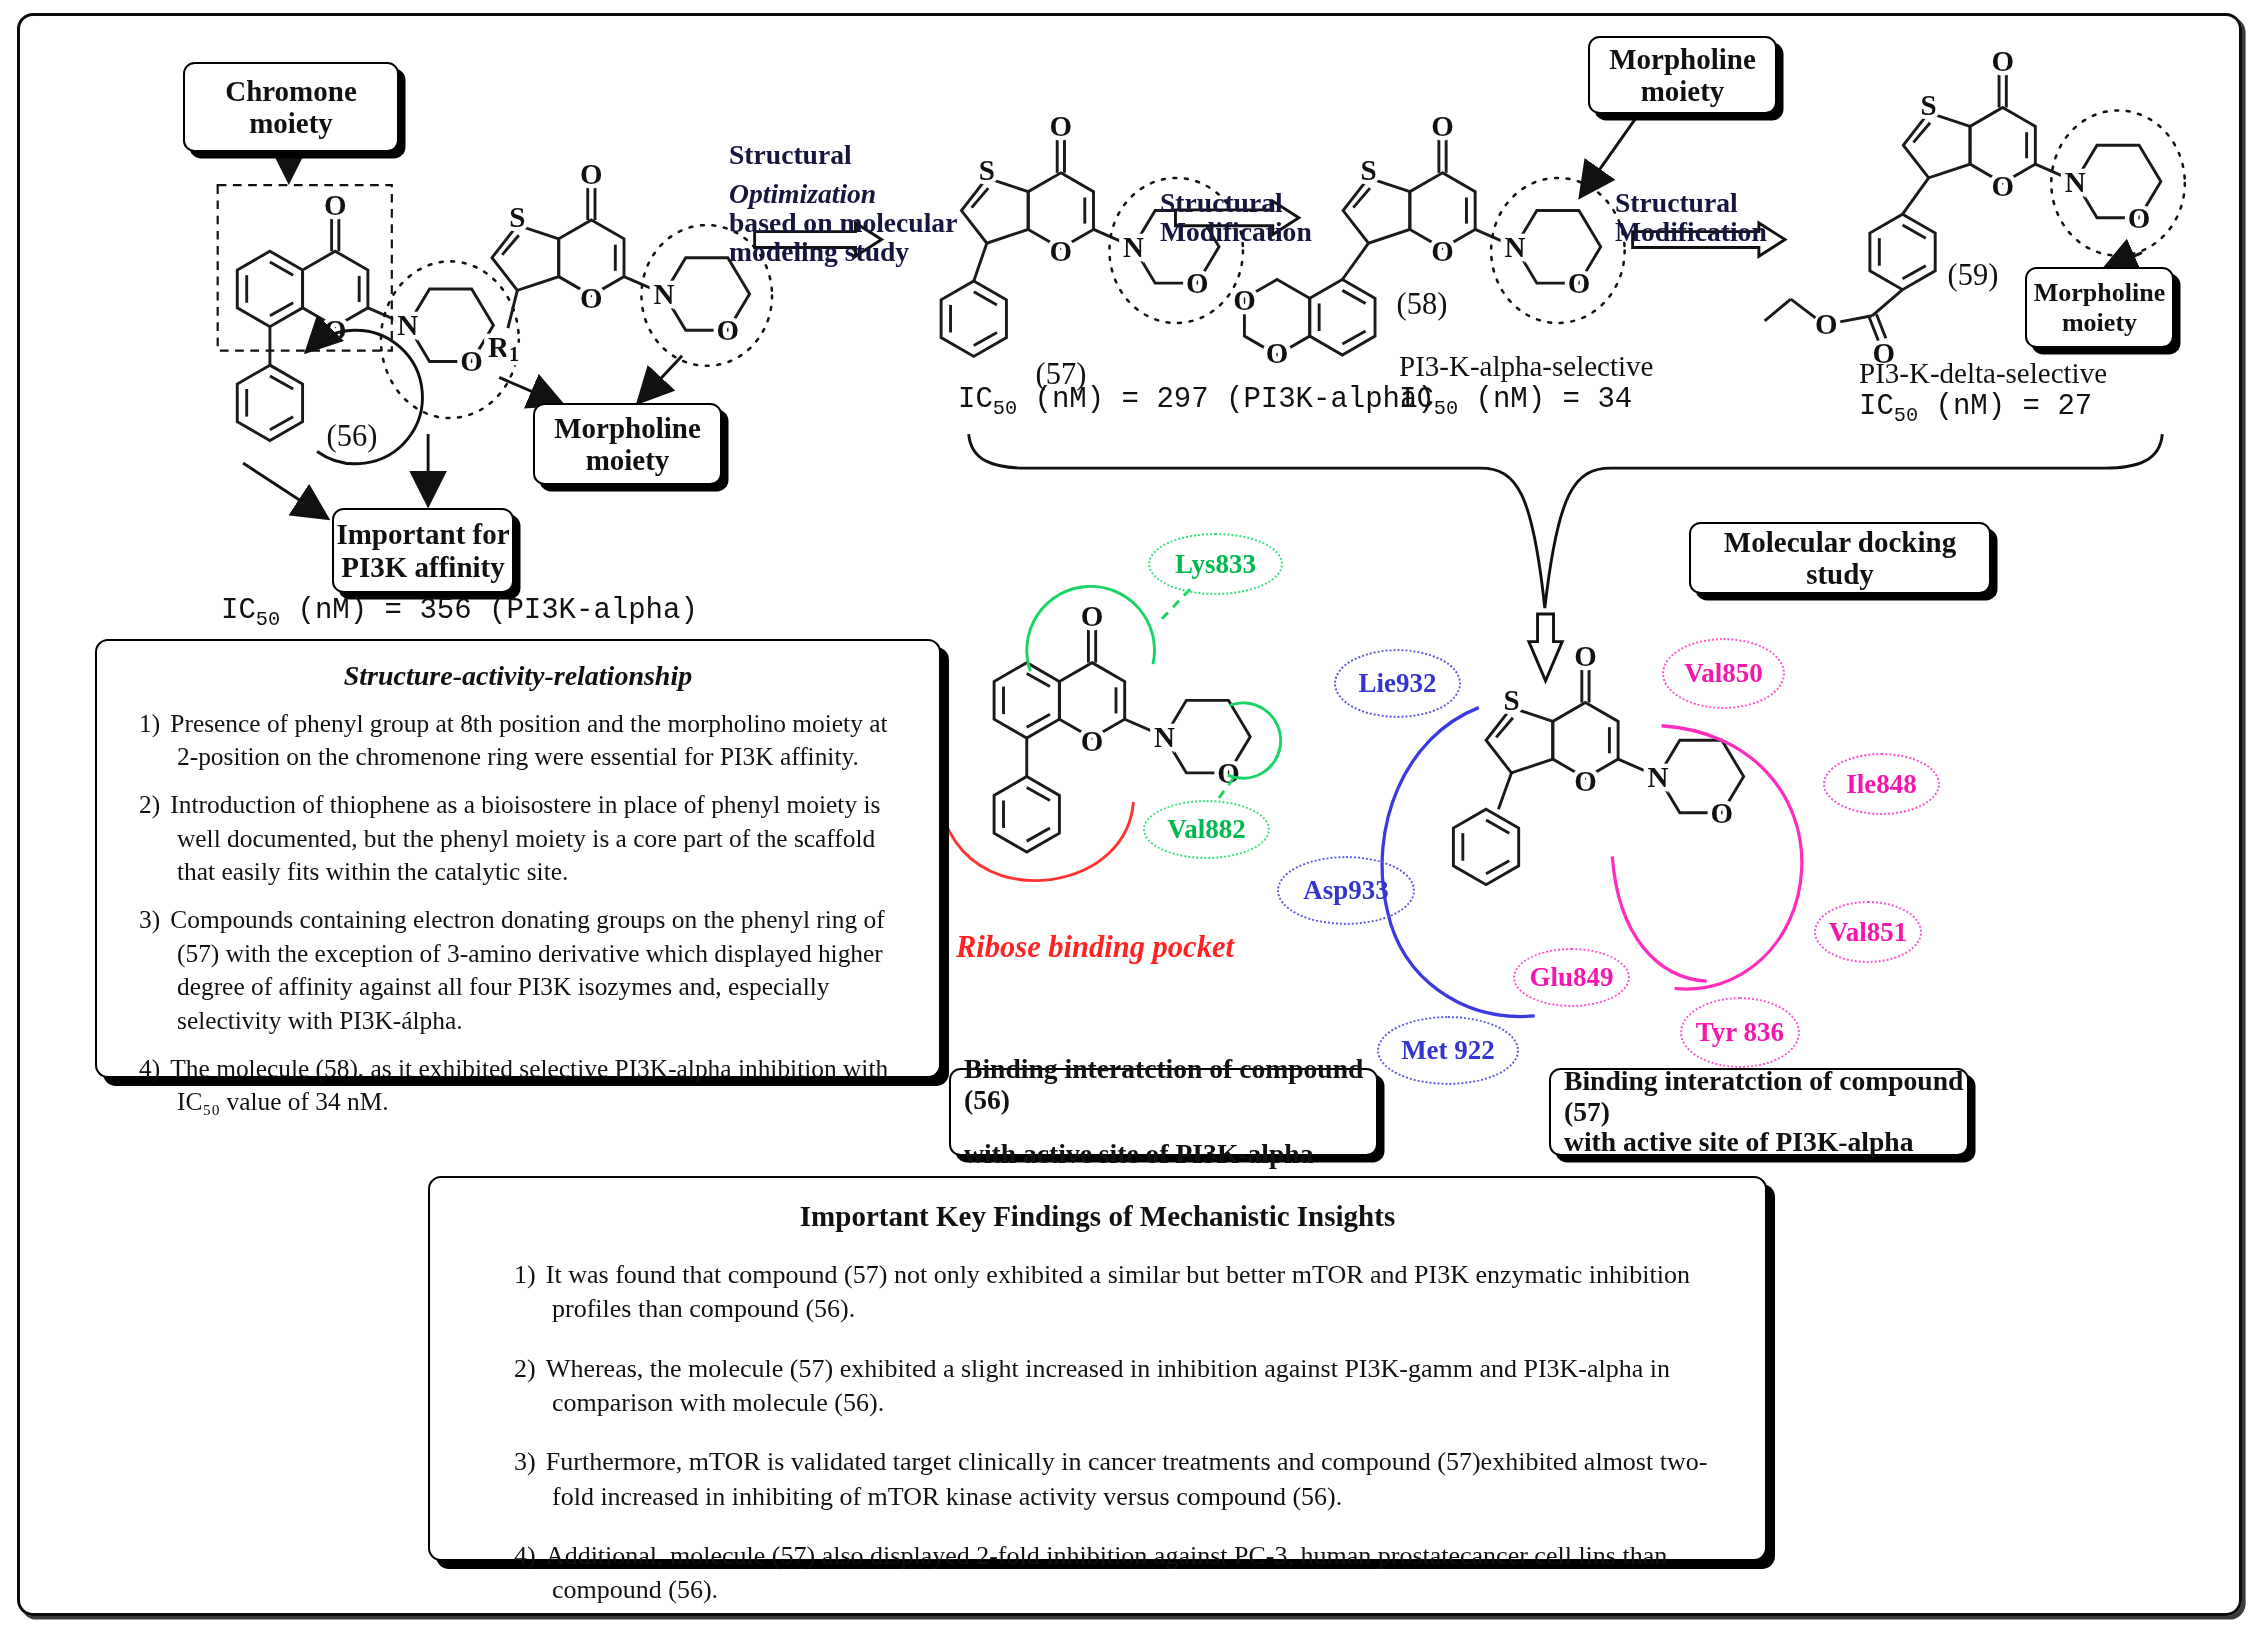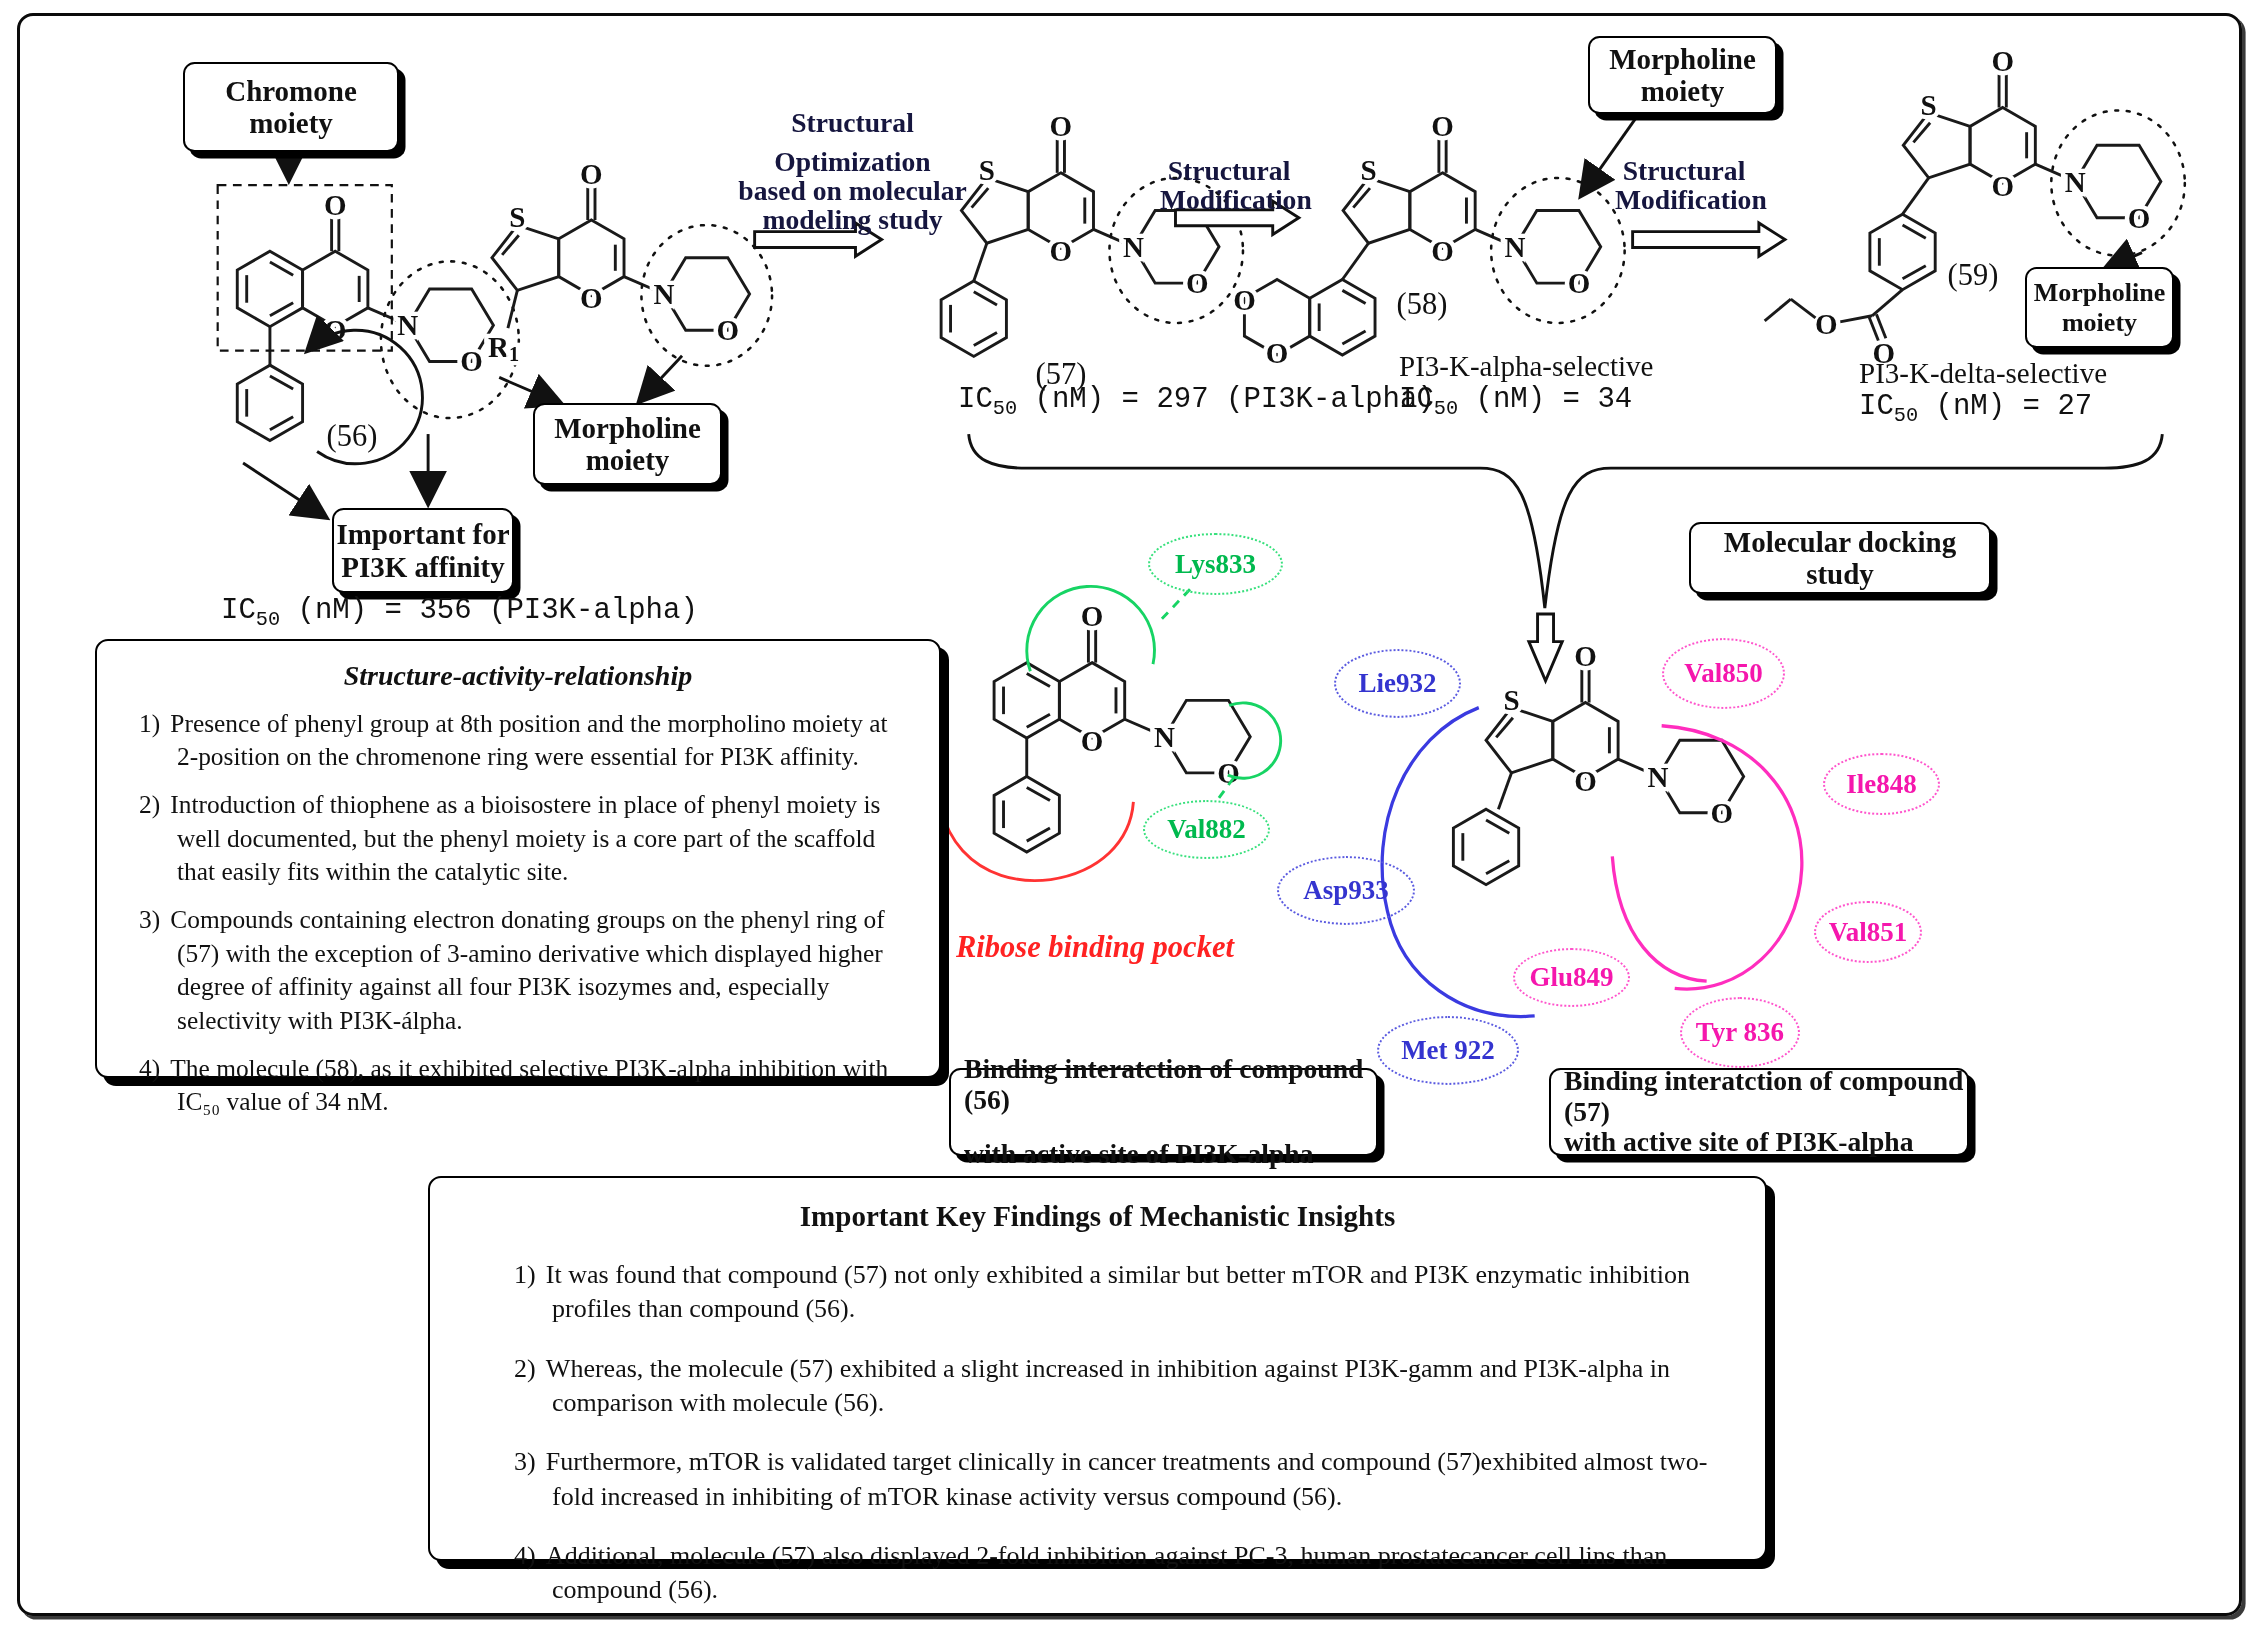--- a/index.html
+++ b/index.html
@@ -8,21 +8,21 @@
   .frame{position:absolute;left:17.4px;top:13px;width:2219px;height:1597px;
          border:3.6px solid #0a0a0a;border-radius:16px;box-shadow:3.6px 3.6px 0 #3a3a3a;}
   .abs{position:absolute;}
   .callout{position:absolute;background:#fff;border:2.9px solid #000;border-radius:11.6px;
            box-shadow:6.5px 6.5px 0 #000;display:flex;flex-direction:column;align-items:center;
            justify-content:center;font-weight:bold;font-size:29px;line-height:1.12;text-align:center;}
   .bigbox{position:absolute;background:#fff;border:2.9px solid #000;border-radius:13px;
           box-shadow:8px 8px 0 #000;}
   .txt{position:absolute;font-size:29px;}
   .ctr{text-align:center;}
-  .step{position:absolute;font-weight:bold;font-size:27.6px;line-height:1.05;text-align:center;color:#16163f;}
+  .step{position:absolute;font-weight:bold;font-size:27.6px;line-height:1.05;color:#16163f;margin-top:32px;}
   .ic50{font-size:29px;font-family:Liberation Mono, monospace;}
   .ic50 sub{font-size:20.3px;}
   .cid{font-size:30.5px;}
   .res{position:absolute;display:flex;align-items:center;justify-content:center;
        font-weight:bold;font-size:27px;border-radius:50%;}
   .res-green{color:#00b94e;border:2.2px dotted #37e07c;}
   .res-blue{color:#3434cf;border:2.2px dotted #5a5ae0;}
   .res-magenta{color:#f517ad;border:2.2px dotted #ff54cc;}
   .pocket{position:absolute;color:#f22;font-weight:bold;font-size:30.5px;}
   .sar-title{font-weight:bold;font-style:italic;font-size:28px;text-align:center;margin-top:19px;}
@@ -204,21 +204,21 @@
     <span>Morpholine</span>
     <span>moiety</span>
   </div>
 
   <div class="callout" style="left:1689px;top:522px;width:298px;height:68px;">
     <span>Molecular docking study</span>
   </div>
 
   <div class="step" style="left:729px;top:109px;width:247px;">
     <div>Structural</div>
-    <div style="margin-top:10.2px;">Optimization</div>
+    <div style="margin-top:10.2px;font-style:italic;">Optimization</div>
     <div>based on molecular</div>
     <div>modeling study</div>
   </div>
 
   <div class="step" style="left:1160px;top:157px;width:138px;">
     <div>Structural</div>
     <div>Modification</div>
   </div>
 
   <div class="step" style="left:1615px;top:157px;width:138px;">

